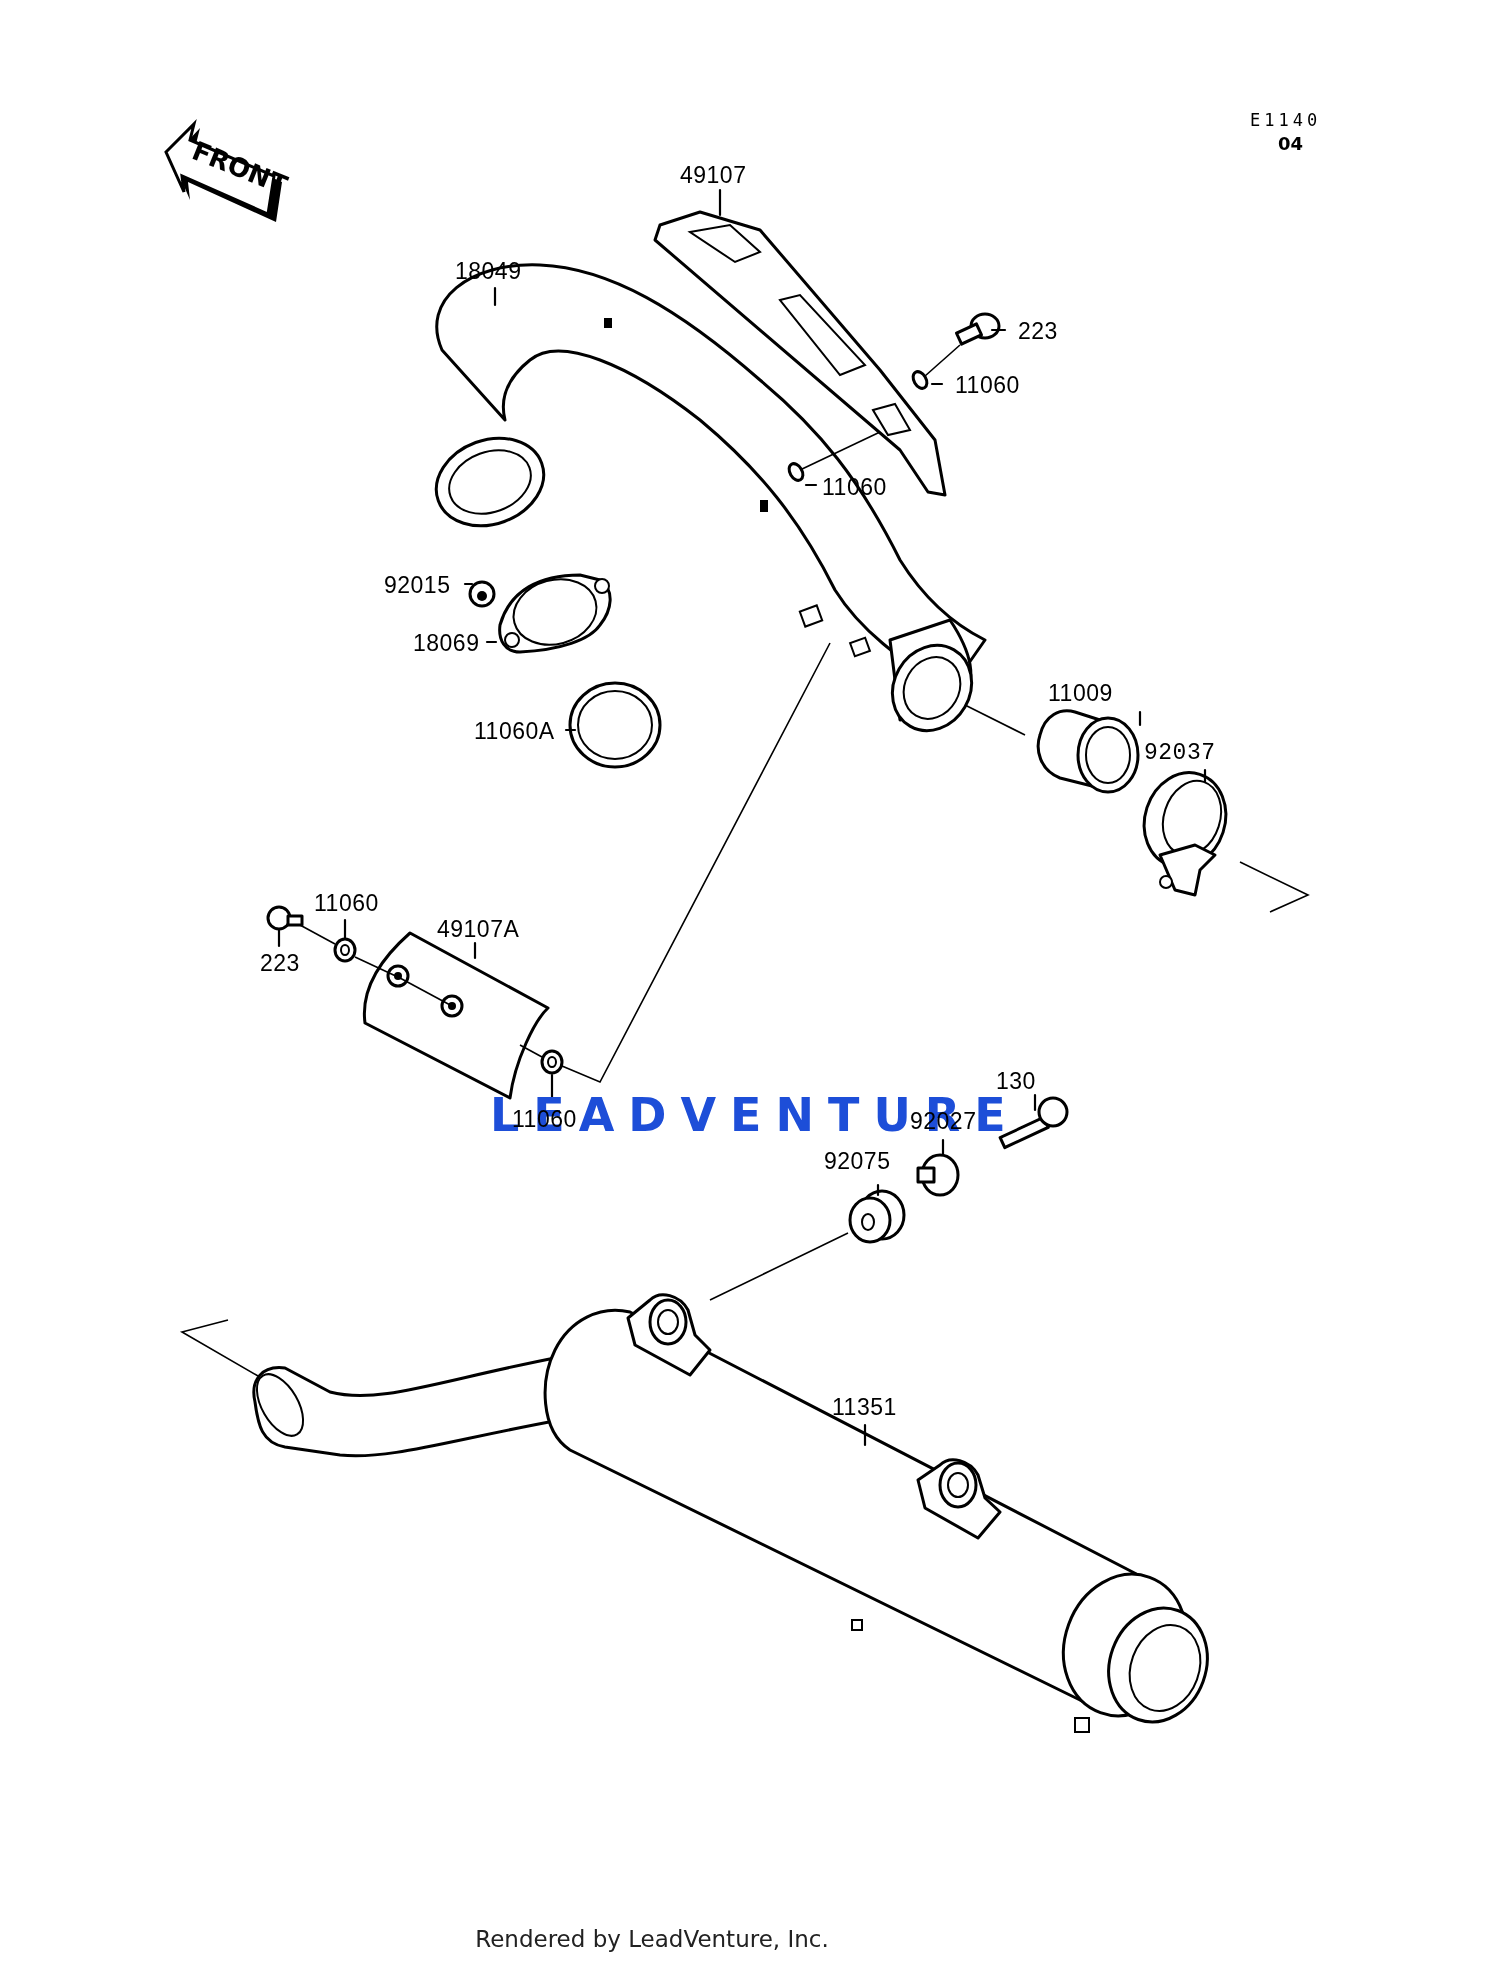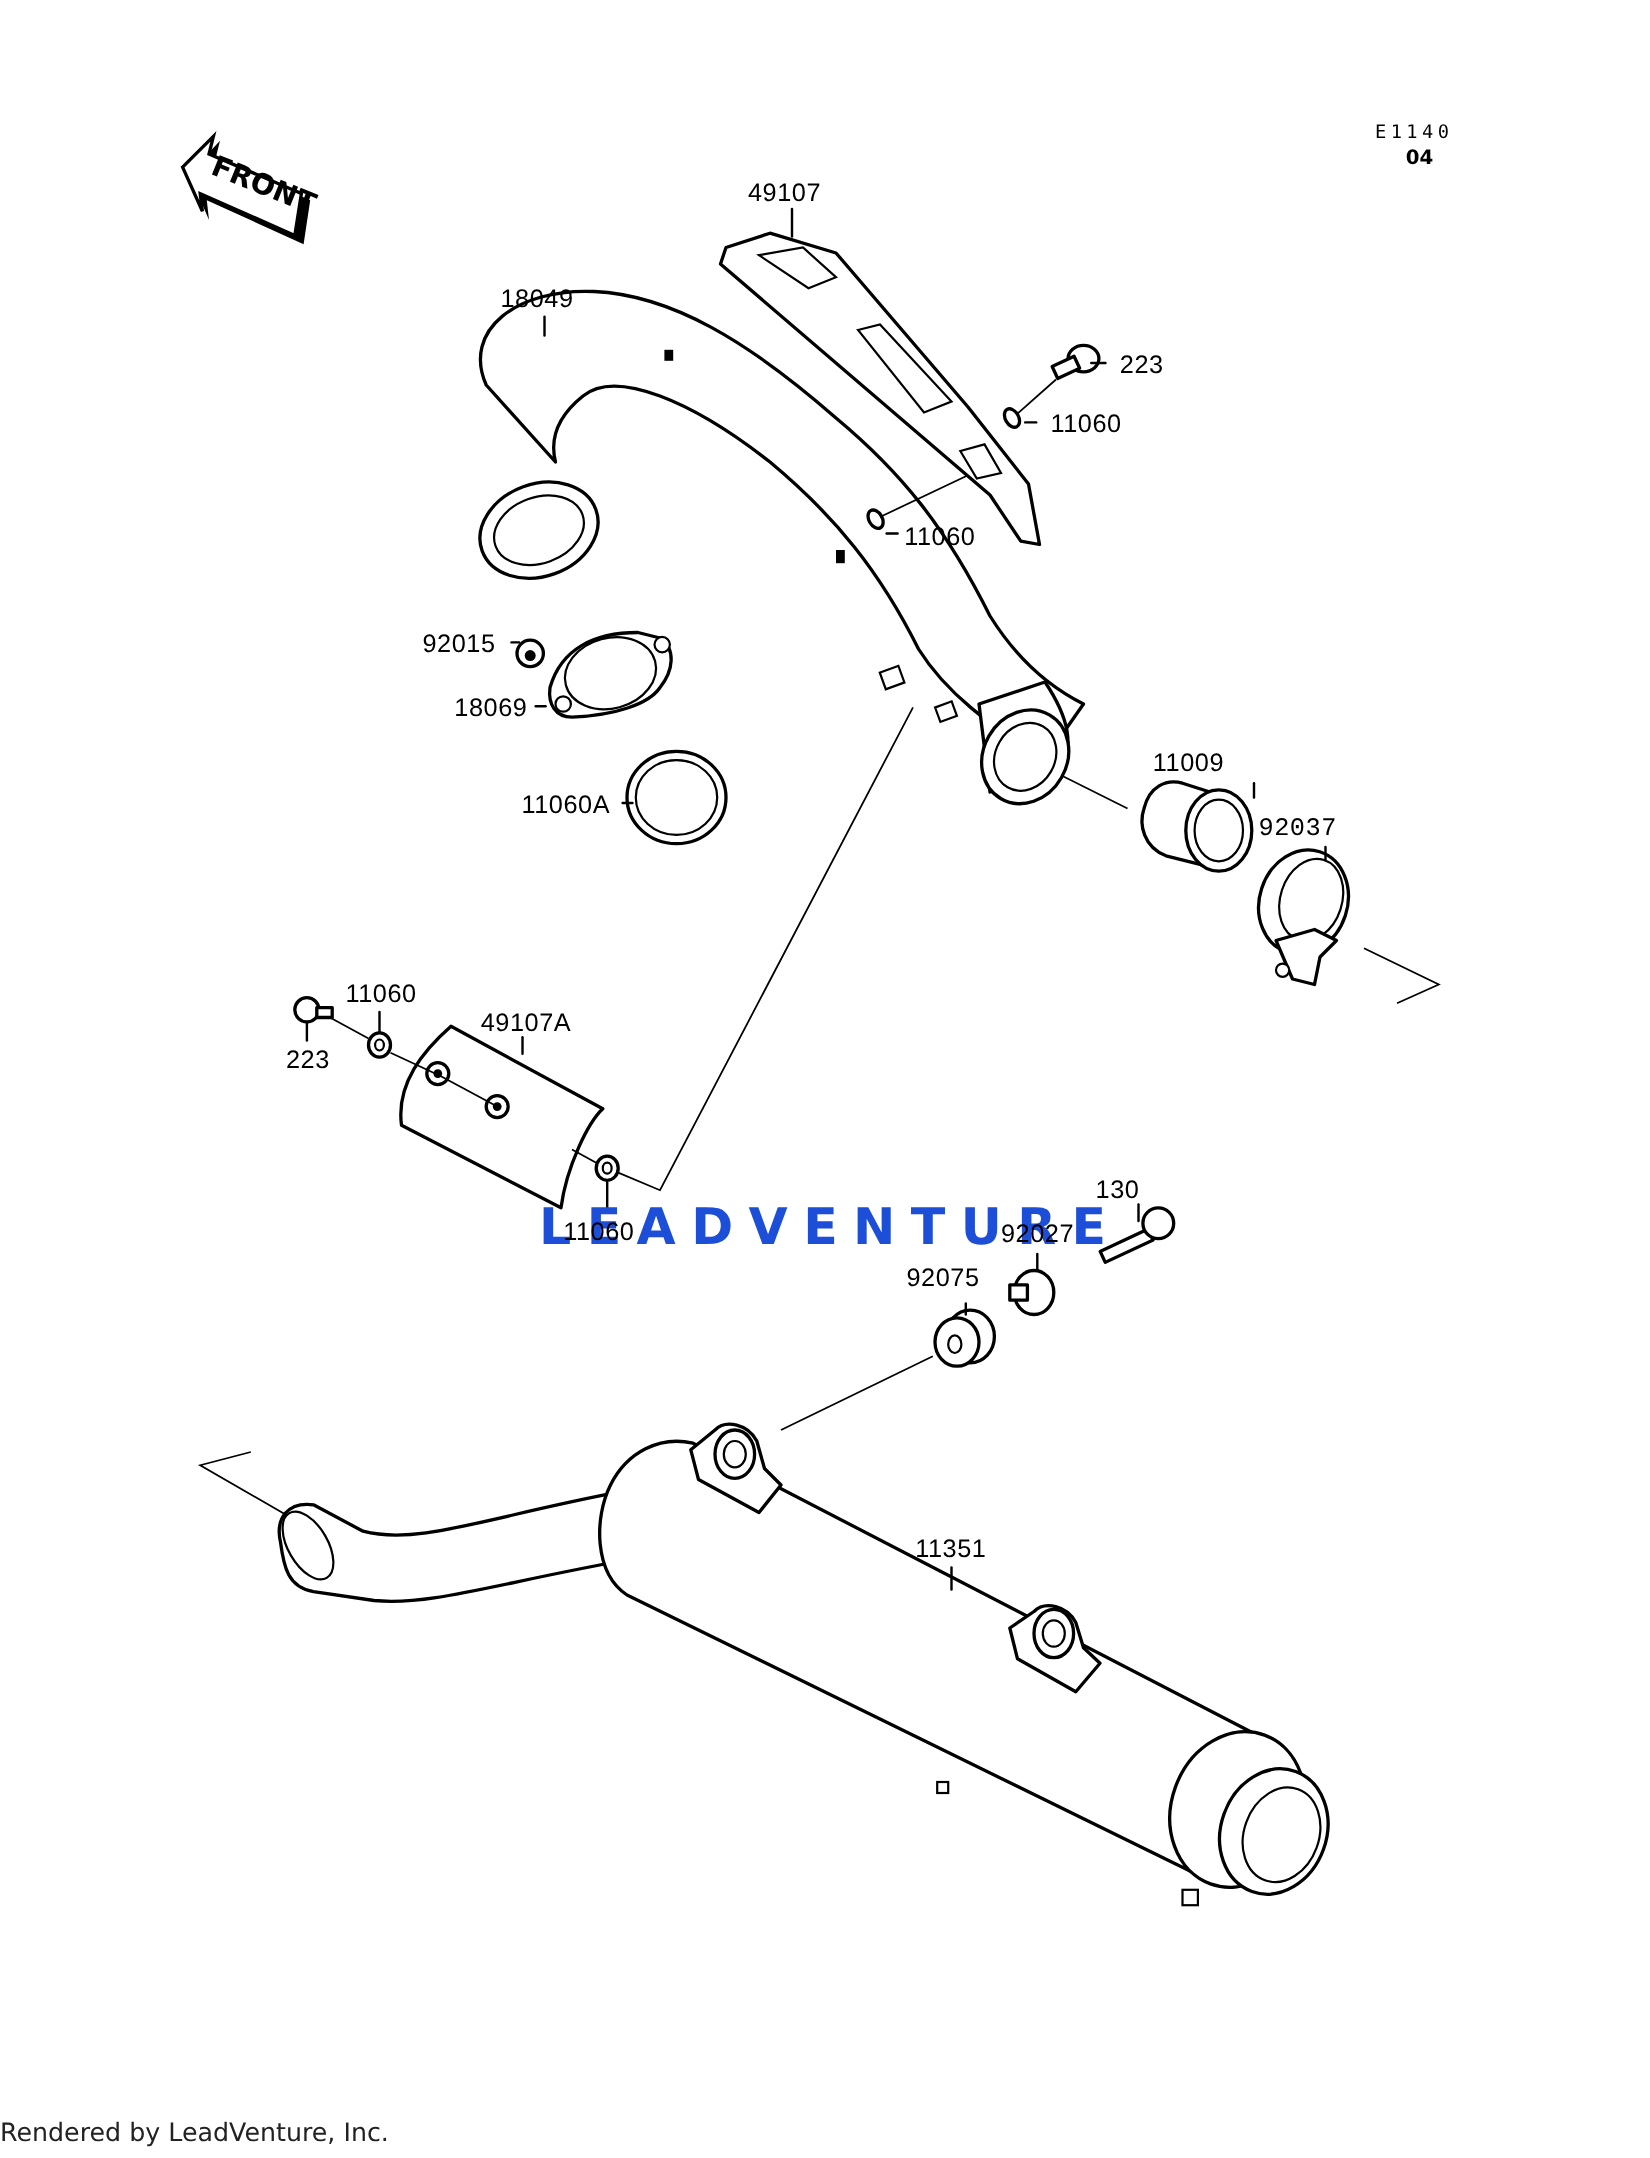--- a/index.html
+++ b/index.html
@@ -5,21 +5,21 @@
     html, body { margin: 0; padding: 0; background: #ffffff; }
     body { width: 1500px; height: 1962px; position: relative; overflow: hidden;
            font-family: "Liberation Sans", "DejaVu Sans", sans-serif; color: #000; }
     #canvas { position: absolute; left: 0; top: 0; width: 1500px; height: 1962px; }
     .lbl { position: absolute; font-family: "Liberation Sans", "DejaVu Sans", sans-serif;
            font-size: 23px; color: #000; white-space: nowrap; line-height: 1; letter-spacing: 0.5px; }
     .code { position: absolute; font-family: "DejaVu Sans Mono", "Liberation Mono", monospace;
             font-size: 17px; white-space: nowrap; line-height: 1; letter-spacing: 4px; }
     .code2 { position: absolute; font-family: "DejaVu Sans", sans-serif; font-weight: bold;
              font-size: 18px; white-space: nowrap; line-height: 1; }
-    .footer { position: absolute; left: 0; width: 1304px; top: 1926px; text-align: left;
+    .footer { position: absolute; left: 0; width: 1304px; top: 1926px; text-align: center;
               font-family: "DejaVu Sans", sans-serif; font-size: 23px; color: #222; }
     .watermark { position: absolute; left: 490px; top: 1088px; font-family: "DejaVu Sans", sans-serif;
                  font-size: 46px; letter-spacing: 14px; color: #1d4ed8; font-weight: bold; }
     svg .ln { stroke: #000; stroke-width: 2.2; fill: none; stroke-linecap: round; stroke-linejoin: round; }
     svg .thin { stroke: #000; stroke-width: 1.6; fill: none; }
     svg .part { stroke: #000; stroke-width: 3; fill: #fff; stroke-linejoin: round; }
     svg .partThin { stroke: #000; stroke-width: 2; fill: #fff; }
     svg .blk { fill: #000; }
   </style>
 </head>

